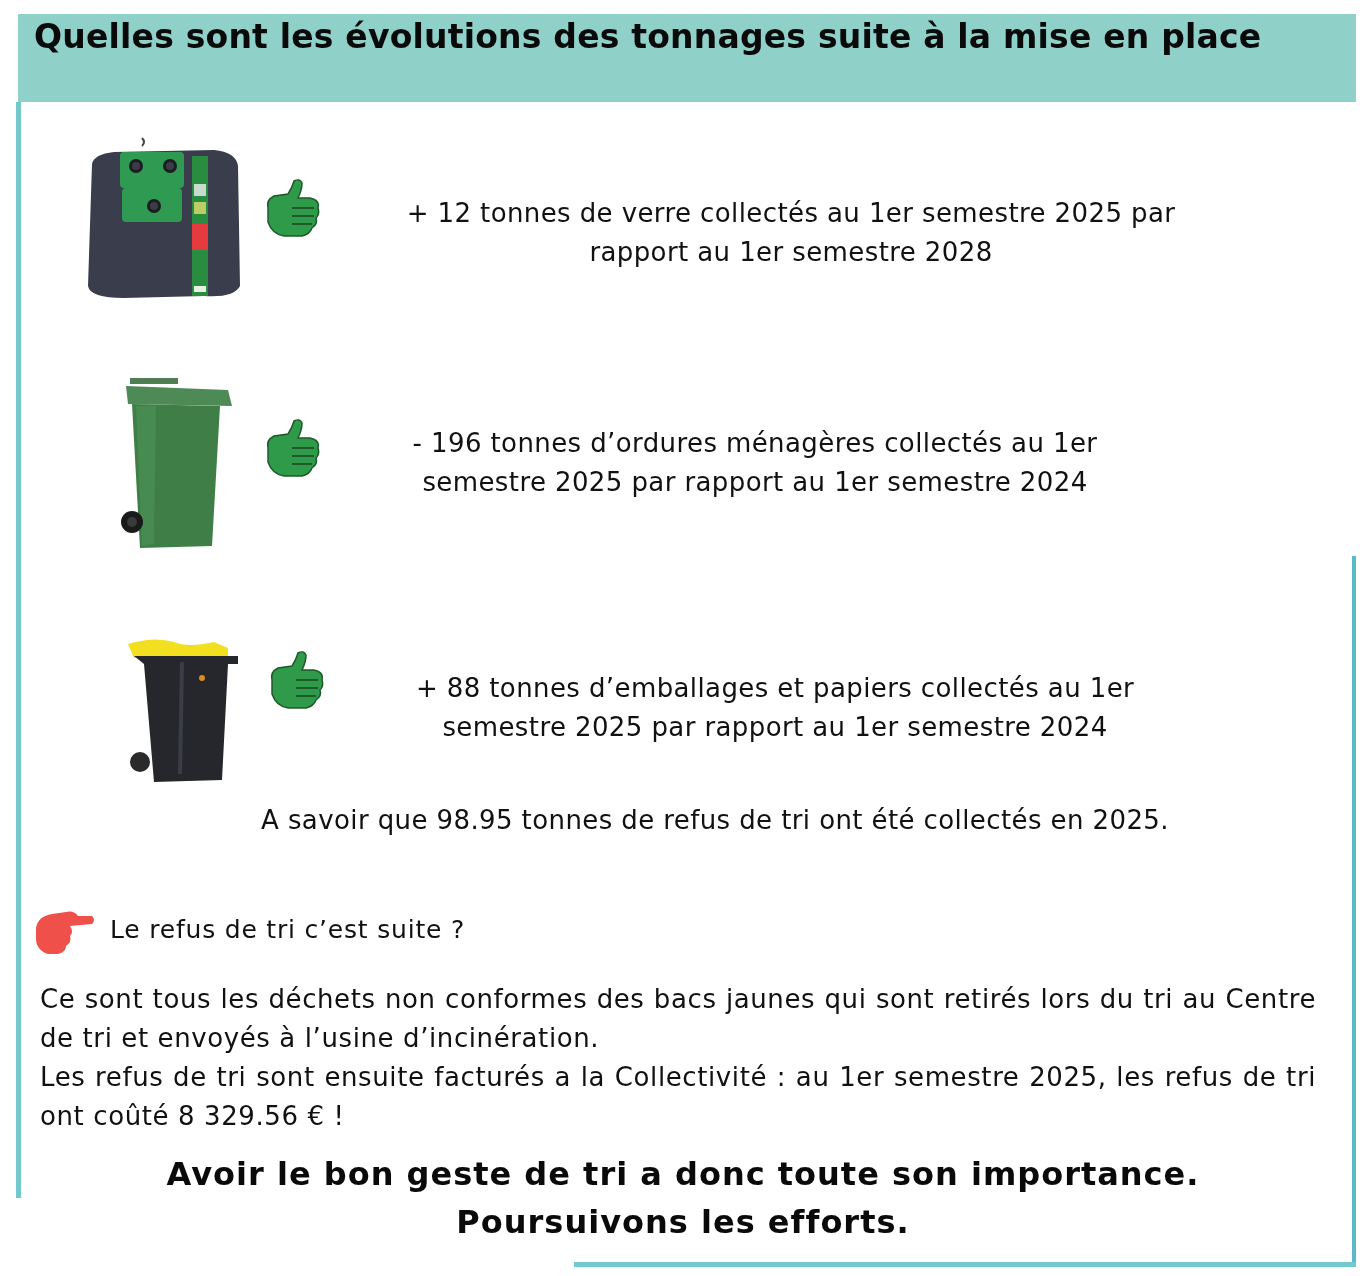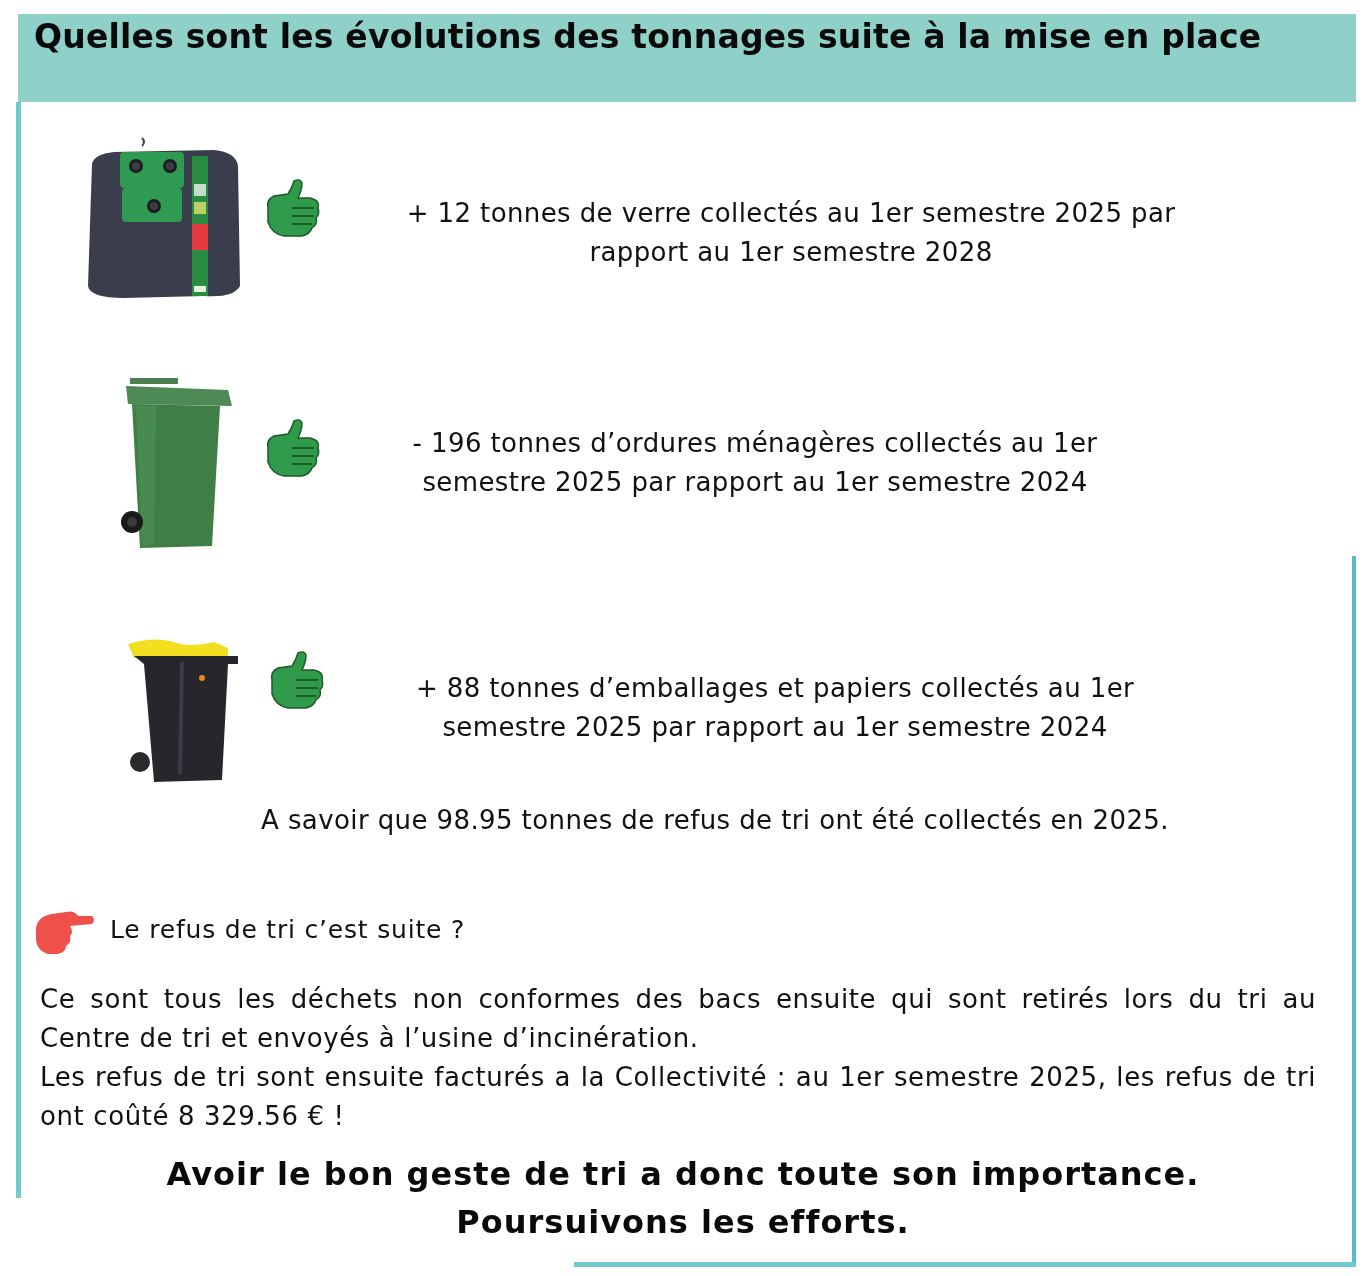--- a/index.html
+++ b/index.html
@@ -113,20 +113,20 @@
 </div>
 
 <div class="note">A savoir que 98.95 tonnes de refus de tri ont été collectés en 2025.</div>
 
 <svg class="pointer" viewBox="0 0 66 50">
   <path d="M6 22 Q8 10 22 8 L36 6 Q44 4 48 10 L62 10 Q66 14 62 18 L40 20 Q44 26 40 30 Q42 36 36 40 Q36 46 28 48 L18 48 Q6 44 6 32 Z" fill="#f0504a"></path>
 </svg>
 <div class="question">Le refus de tri c’est suite ?</div>
 
 <div class="explain">
-  <p>Ce sont tous les déchets non conformes des bacs ensuite qui sont retirés lors du tri au Centre de tri et envoyés à l’usine d’incinération.</p>
+  <p>Ce sont tous les déchets non conformes des bacs jaunes qui sont retirés lors du tri au Centre de tri et envoyés à l’usine d’incinération.</p>
   <p>Les refus de tri sont ensuite facturés a la Collectivité : au 1er semestre 2025, les refus de tri ont coûté 8 329.56 € !</p>
 </div>
 
 <div class="closing">
   <div>Avoir le bon geste de tri a donc toute son importance.</div>
   <div>Poursuivons les efforts.</div>
 </div>
 
 </body></html>

